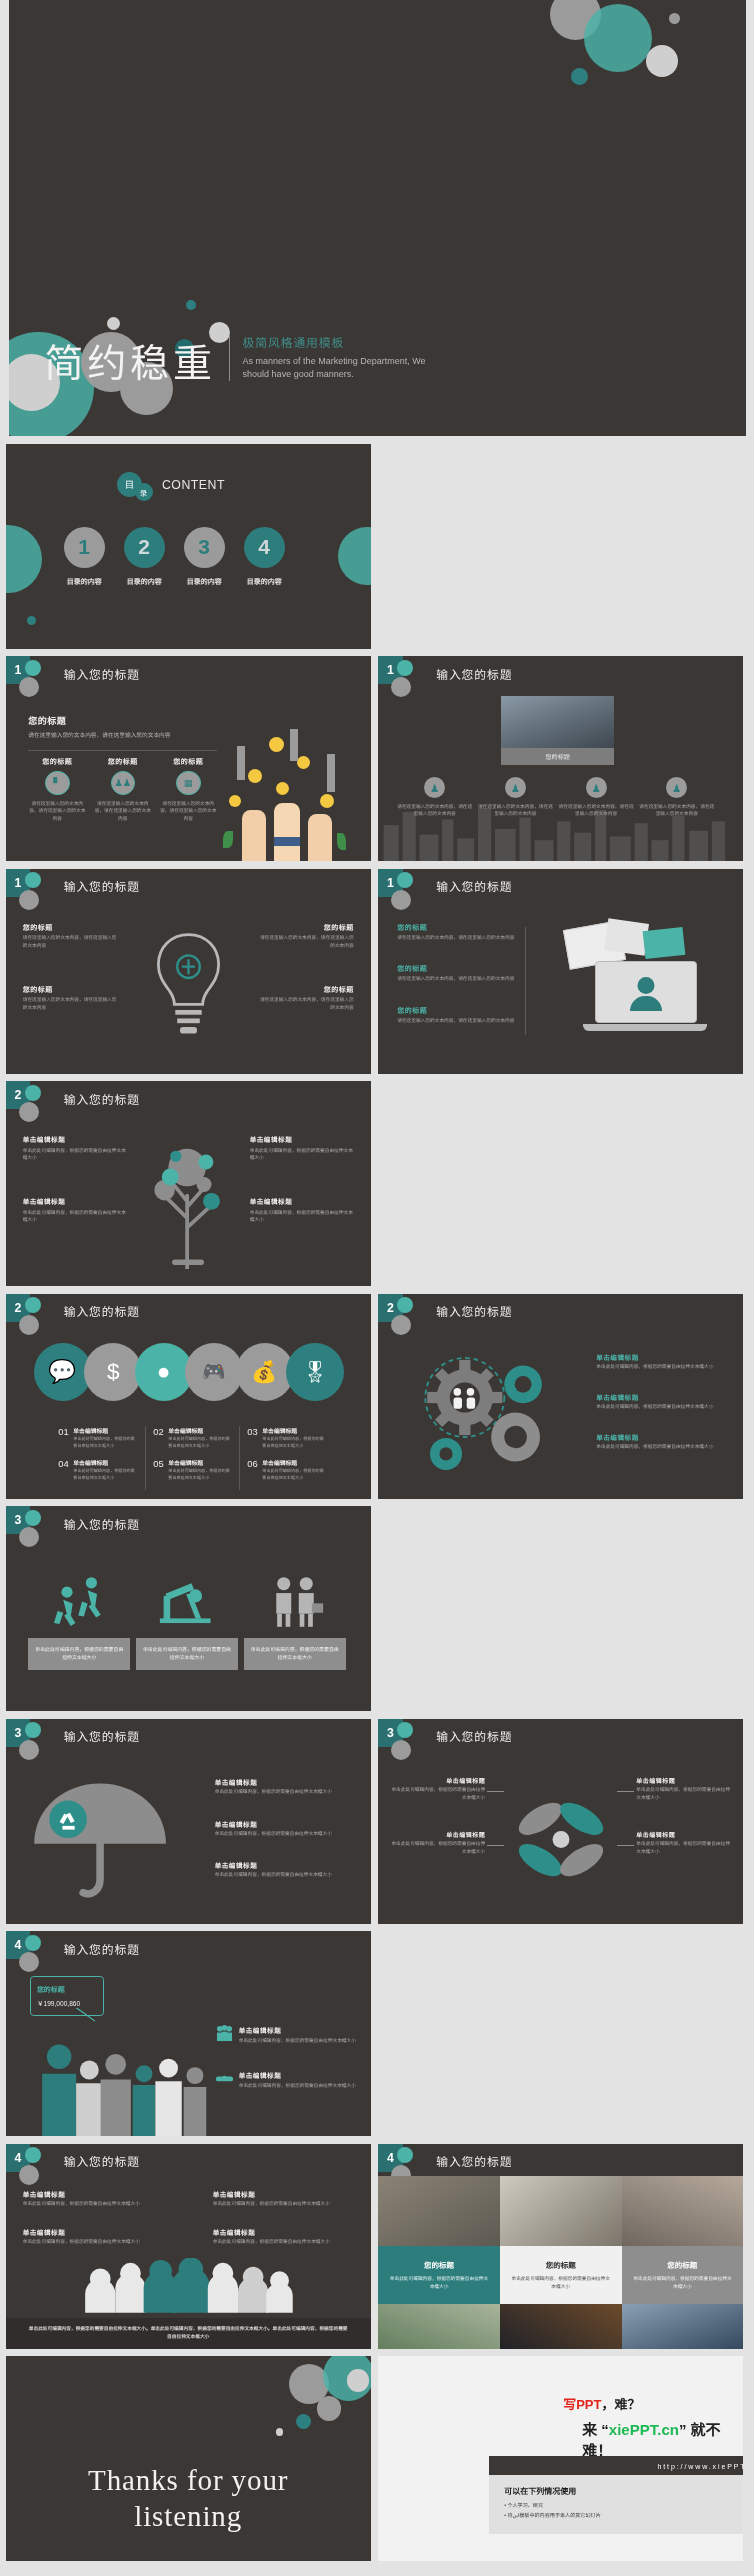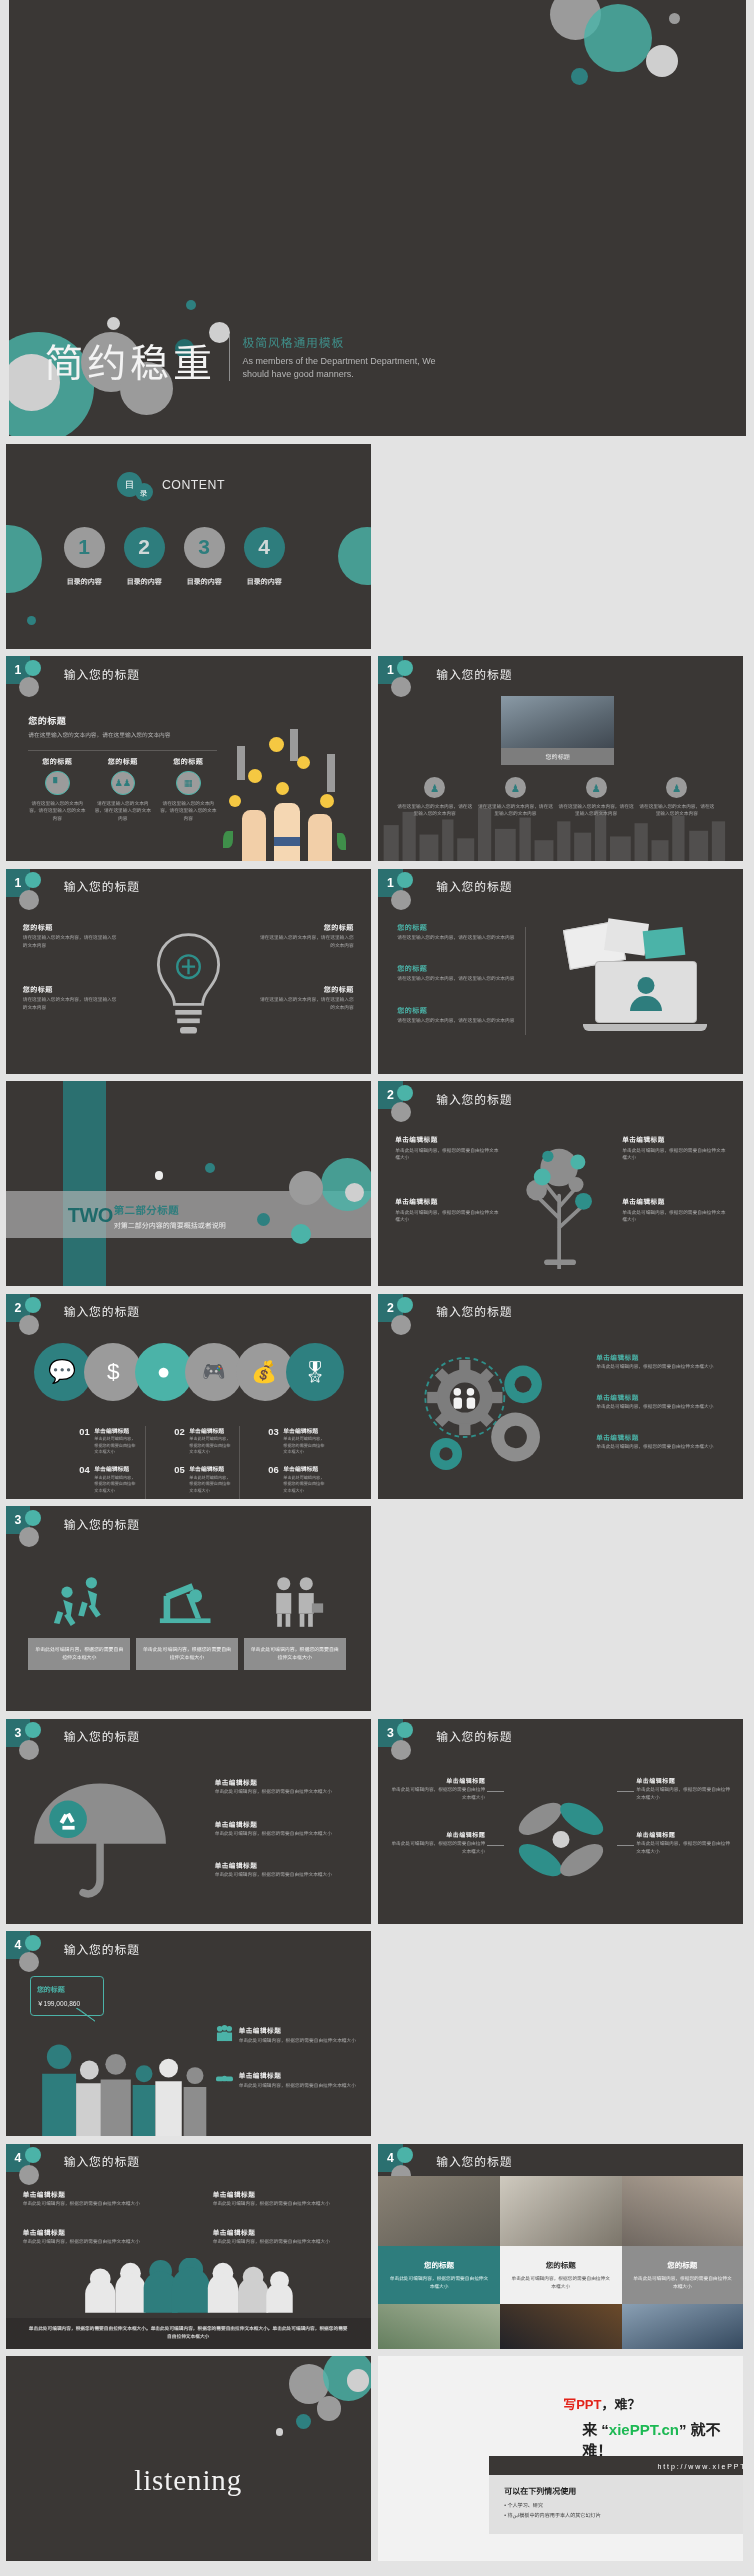--- a/index.html
+++ b/index.html
@@ -101,21 +101,21 @@
   .box-card {
     background: #8e8e8e; color: #f2f2f2; font-size: 4.9px; line-height: 1.7;
     padding: 7.5px 5.7px; text-align: center;
   }
 
   
   .num-grid { position: absolute; left: 45px; top: 132px; display: flex; gap: 0; }
   .num-col { width: 94px; padding: 0 7.5px; }
   .num-col + .num-col { border-left: 0.9px solid #5a5755; }
   .num-item { display: flex; gap: 4.7px; margin-bottom: 8.5px; }
-  .num-n { font-size: 9.4px; color: #ededed; font-weight: bold; margin-left: 21px; }
+  .num-n { font-size: 9.4px; color: #ededed; font-weight: normal; }
   .num-t { font-size: 5.8px; color: #f0f0f0; font-weight: bold; }
   .num-d { font-size: 4.1px; color: #a6a6a6; line-height: 1.55; margin-top: 1.9px; }
 
   
   .thanks {
     position: absolute; left: 0; right: 0; top: 106px; text-align: center;
     font-family: "Liberation Serif", "DejaVu Serif", serif;
     font-size: 29px; color: #f2f2f2; line-height: 1.25; letter-spacing: 0.9px;
   }
 
@@ -160,21 +160,21 @@
       <span class="c gray-l" style="width:13px;height:13px;left:98px;top:317px;"></span>
       <span class="c teal-d" style="width:19px;height:19px;left:166px;top:339px;"></span>
       <span class="c gray-l" style="width:21px;height:21px;left:200px;top:322px;"></span>
       <span class="c teal" style="width:10.4px;height:10.4px;left:177px;top:300px;"></span>
 
       <div class="cover-title-wrap">
         <div class="cover-title">简约稳重</div>
         <div class="cover-rule"></div>
         <div class="cover-sub">
           <div class="cover-sub-cn">极简风格通用模板</div>
-          <div class="cover-sub-en">As members of the Department Department, We</div>
+          <div class="cover-sub-en">As manners of the Marketing Department, We</div>
           <div class="cover-sub-en">should have good manners.</div>
         </div>
       </div>
     </div>
   </div>
 
   <div class="row">
 
     <div class="slide">
       <span class="c teal-l op7" style="width:68px;height:68px;left:-32px;top:81px;"></span>
@@ -380,36 +380,20 @@
           <div style="position:absolute;left:50%;top:15px;transform:translateX(-50%);width:17px;height:17px;border-radius:50%;background:#2e7d7d;"></div>
           <div style="position:absolute;left:50%;top:34px;transform:translateX(-50%);width:32px;height:15px;border-radius:16px 16px 0 0;background:#2e7d7d;"></div>
         </div>
         <div style="position:absolute;left:28px;top:104px;width:124px;height:7.5px;background:#bbb;border-radius:0 0 5.7px 5.7px;"></div>
       </div>
     </div>
   </div>
 
   <div class="row">
 
-    <div class="slide">
-      <div class="div-vbar"></div>
-      <div class="div-hbar"></div>
-      <span class="c teal-l op7" style="width:53px;height:53px;left:315px;top:77px;"></span>
-      <span class="c gray" style="width:34px;height:34px;left:283px;top:90px;"></span>
-      <span class="c gray-l" style="width:19px;height:19px;left:339px;top:102px;"></span>
-      <span class="c white" style="width:8.5px;height:8.5px;left:149px;top:90px;"></span>
-      <span class="c teal" style="width:10.4px;height:10.4px;left:199px;top:82px;"></span>
-      <span class="c teal" style="width:13px;height:13px;left:251px;top:132px;"></span>
-      <span class="c teal-l" style="width:20px;height:20px;left:285px;top:143px;"></span>
-      <div class="div-num">TWO</div>
-      <div class="div-txt">
-        <div class="div-cn">第二部分标题</div>
-        <div class="div-desc">对第二部分内容的简要概括或者说明</div>
-      </div>
-    </div>
 
     <div class="slide">
       <div class="pg-num">2</div>
       <span class="c teal-l" style="width:16px;height:16px;left:19px;top:3.8px;"></span>
       <span class="c gray" style="width:20px;height:20px;left:13px;top:21px;"></span>
       <div class="pg-title">输入您的标题</div>
 
       <div style="position:absolute;left:17px;top:53px;width:104px;">
         <div class="h-sub" style="font-size:6.6px;">单击编辑标题</div>
         <div class="body-xs" style="margin-top:2.8px;">单击此处可编辑内容，根据您的需要自由拉伸文本框大小</div>
@@ -862,20 +846,21 @@
   <div class="row">
 
     <div class="slide">
       <span class="c gray" style="width:40px;height:40px;left:283px;top:7.5px;"></span>
       <span class="c teal-l op7" style="width:51px;height:51px;left:317px;top:-5.7px;"></span>
       <span class="c gray-l" style="width:22.6px;height:22.6px;left:341px;top:13px;"></span>
       <span class="c gray" style="width:24.5px;height:24.5px;left:311px;top:40px;"></span>
       <span class="c teal" style="width:15px;height:15px;left:290px;top:58px;"></span>
       <span class="c gray-l" style="width:7.5px;height:7.5px;left:270px;top:72px;"></span>
       <div class="thanks">
+        <div>Thanks for your</div>
         <div>listening</div>
       </div>
     </div>
 
     <div class="slide promo">
       <div class="promo-l1">
         <span class="red">写PPT</span><span>，难？</span>
       </div>
       <div class="promo-l2">
         <span>来 “</span><span class="green">xiePPT.cn</span><span>” 就不难！</span>

